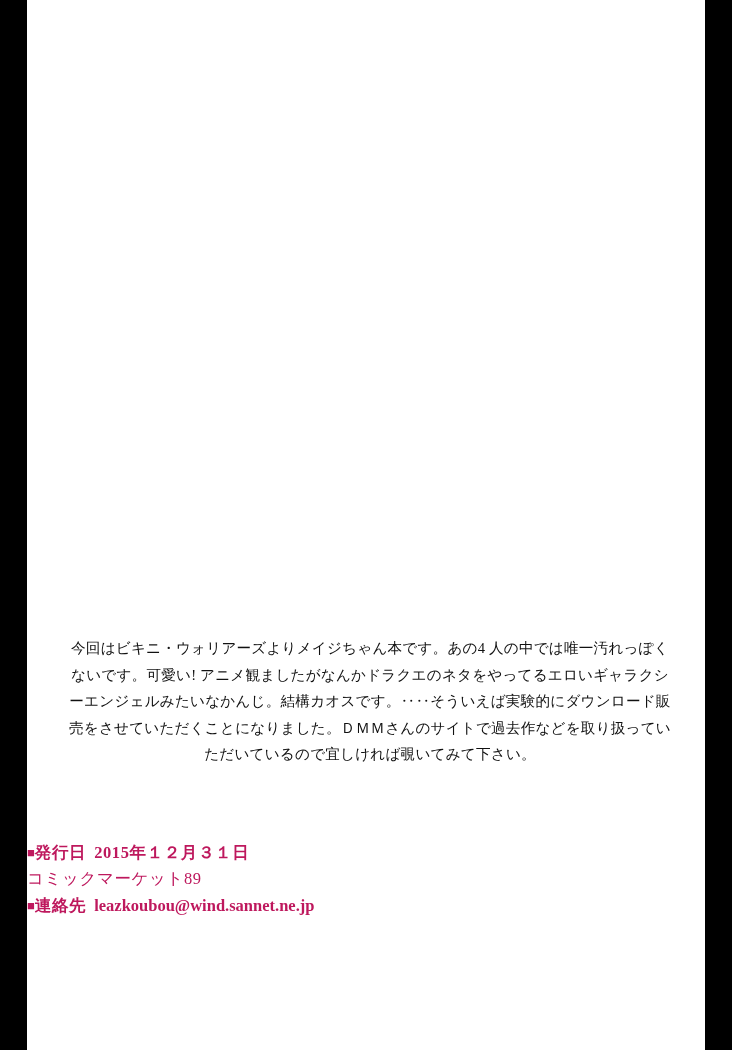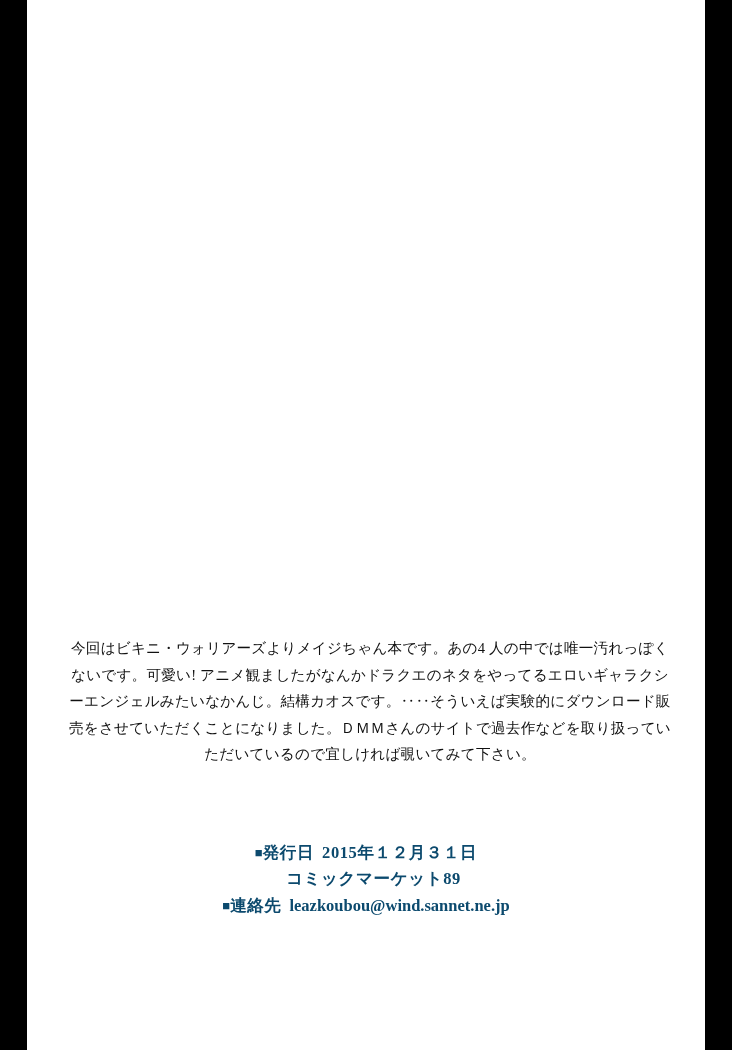--- a/index.html
+++ b/index.html
@@ -35,34 +35,32 @@
     margin-top: 18px;
   }
   .afterword p {
     margin: 0;
   }
   .colophon {
     position: absolute;
     left: 0;
     top: 840px;
     width: 678px;
-    text-align: center;
-    color: #0c4a6e;
+    color: #be185d;
     font-family: "Liberation Serif", serif;
   }
   .colophon .line {
     font-size: 16.5px;
     line-height: 1.6;
     font-weight: bold;
     letter-spacing: 0.6px;
     white-space: nowrap;
   }
   .colophon .line.sub {
-    font-weight: bold;
-    margin-left: 15px;
+    font-weight: normal;
   }
   .colophon .line .marker {
     font-size: 13px;
     vertical-align: 1px;
     letter-spacing: 0;
   }
   .colophon .line .gap {
     display: inline-block;
     width: 14px;
   }

